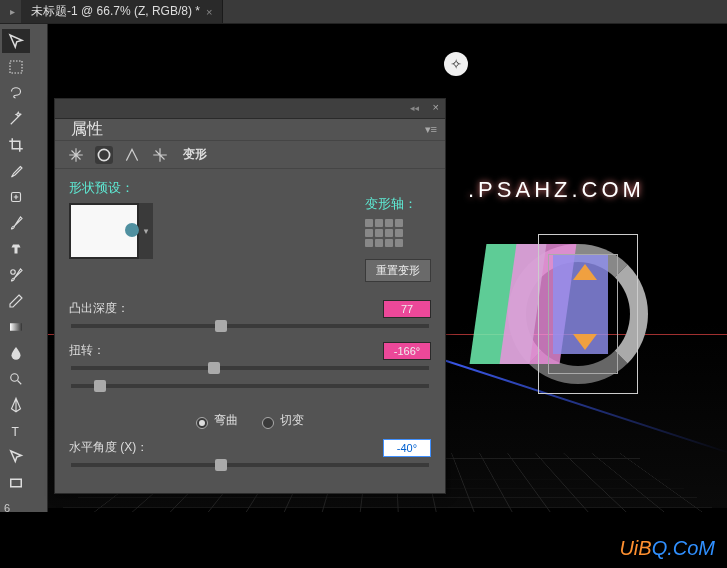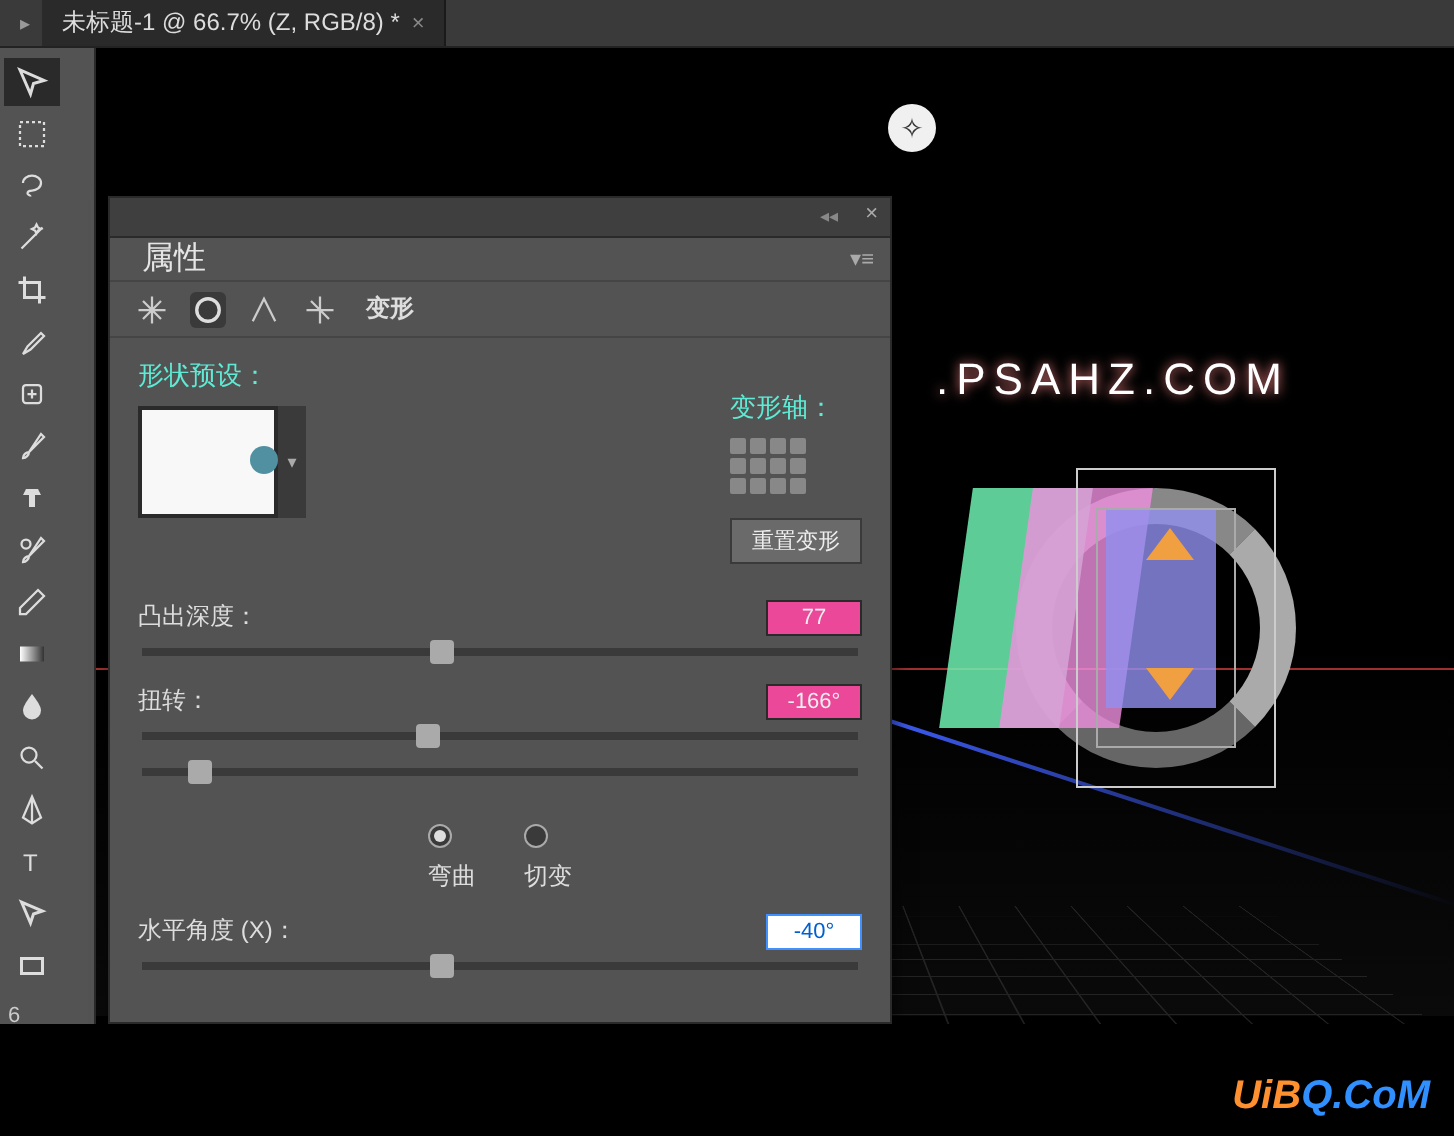--- a/index.html
+++ b/index.html
@@ -66,26 +66,26 @@
 .slider-section { padding: 8px 14px 12px; }
 .slider-row { margin-bottom: 14px; }
 .slider-head { display: flex; align-items: flex-start; justify-content: space-between; margin-bottom: 6px; }
 .slabel { color: #ddd; font-size: 12px; }
 .sval { background: #ec4899; border: 1px solid #2a2a2a; color: #eee; font-size: 11px; width: 48px; padding: 2px 4px; text-align: center; }
 .sval.active { background: #fff; color: #0060d0; border: 1px solid #4090ff; }
 .slider-track { height: 4px; background: #3a3a3a; position: relative; margin: 0 2px; }
 .slider-thumb { position: absolute; top: -4px; width: 12px; height: 12px; background: #aaa; border-radius: 2px; transform: translateX(-50%); }
 
 .radio-row { display: flex; justify-content: center; gap: 24px; padding: 10px 0; }
-.radio { display: flex; align-items: flex-start; gap: 6px; color: #ddd; font-size: 12px; flex-direction: column; }
+.radio { display: flex; align-items: flex-end; gap: 6px; color: #ddd; font-size: 12px; }
 .radio-dot { width: 12px; height: 12px; border: 1px solid #aaa; border-radius: 50%; background: #3a3a3a; position: relative; }
 .radio-dot.on::after { content: ''; position: absolute; left: 2px; top: 2px; width: 6px; height: 6px; background: #ddd; border-radius: 50%; }
 
 .black-strip { position: absolute; left: 0; right: 0; bottom: 0; height: 56px; background: #000; }
-.watermark { position: absolute; right: 12px; bottom: 8px; font-size: 20px; font-weight: bold; font-style: italic; }
+.watermark { position: absolute; right: 12px; bottom: 8px; font-size: 20px; font-weight: normal; font-style: italic; }
 .wm1 { color: #ff9030; }
 .wm2 { color: #3090ff; }
 </style>
 </head>
 <body>
 
 <div class="app">
 
   <div class="tab-bar">
     <span class="expand">▸</span>

